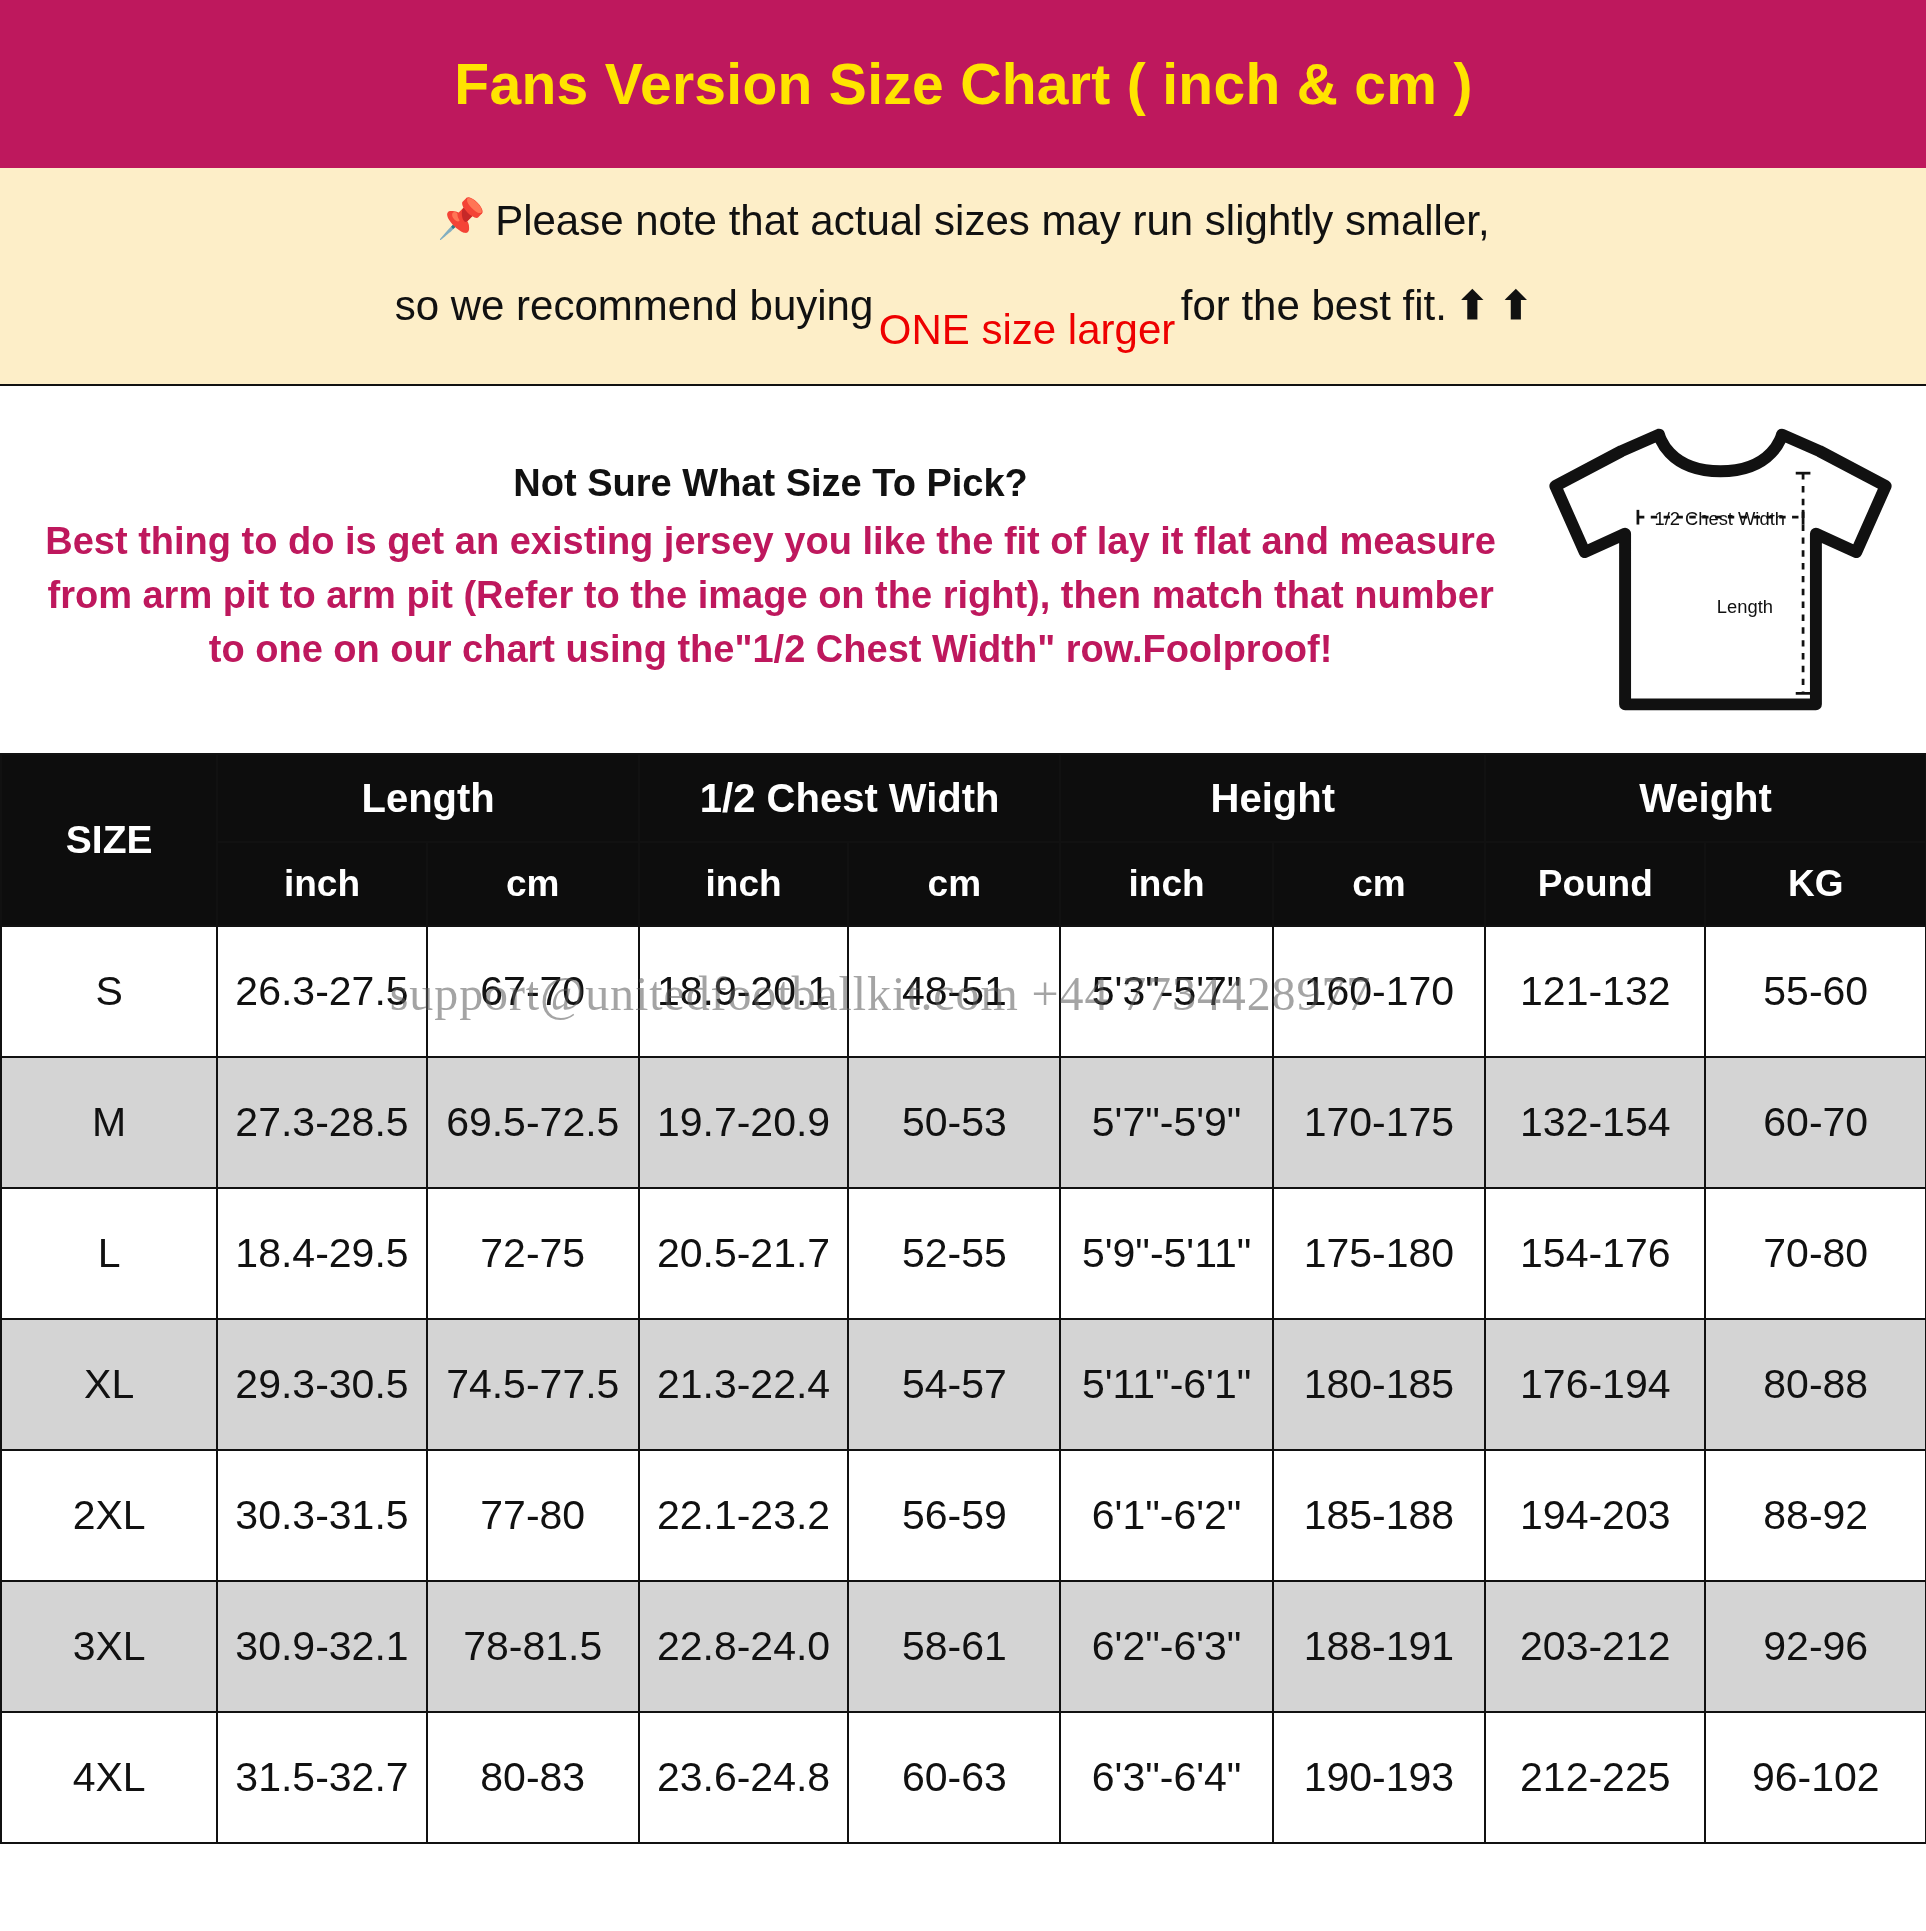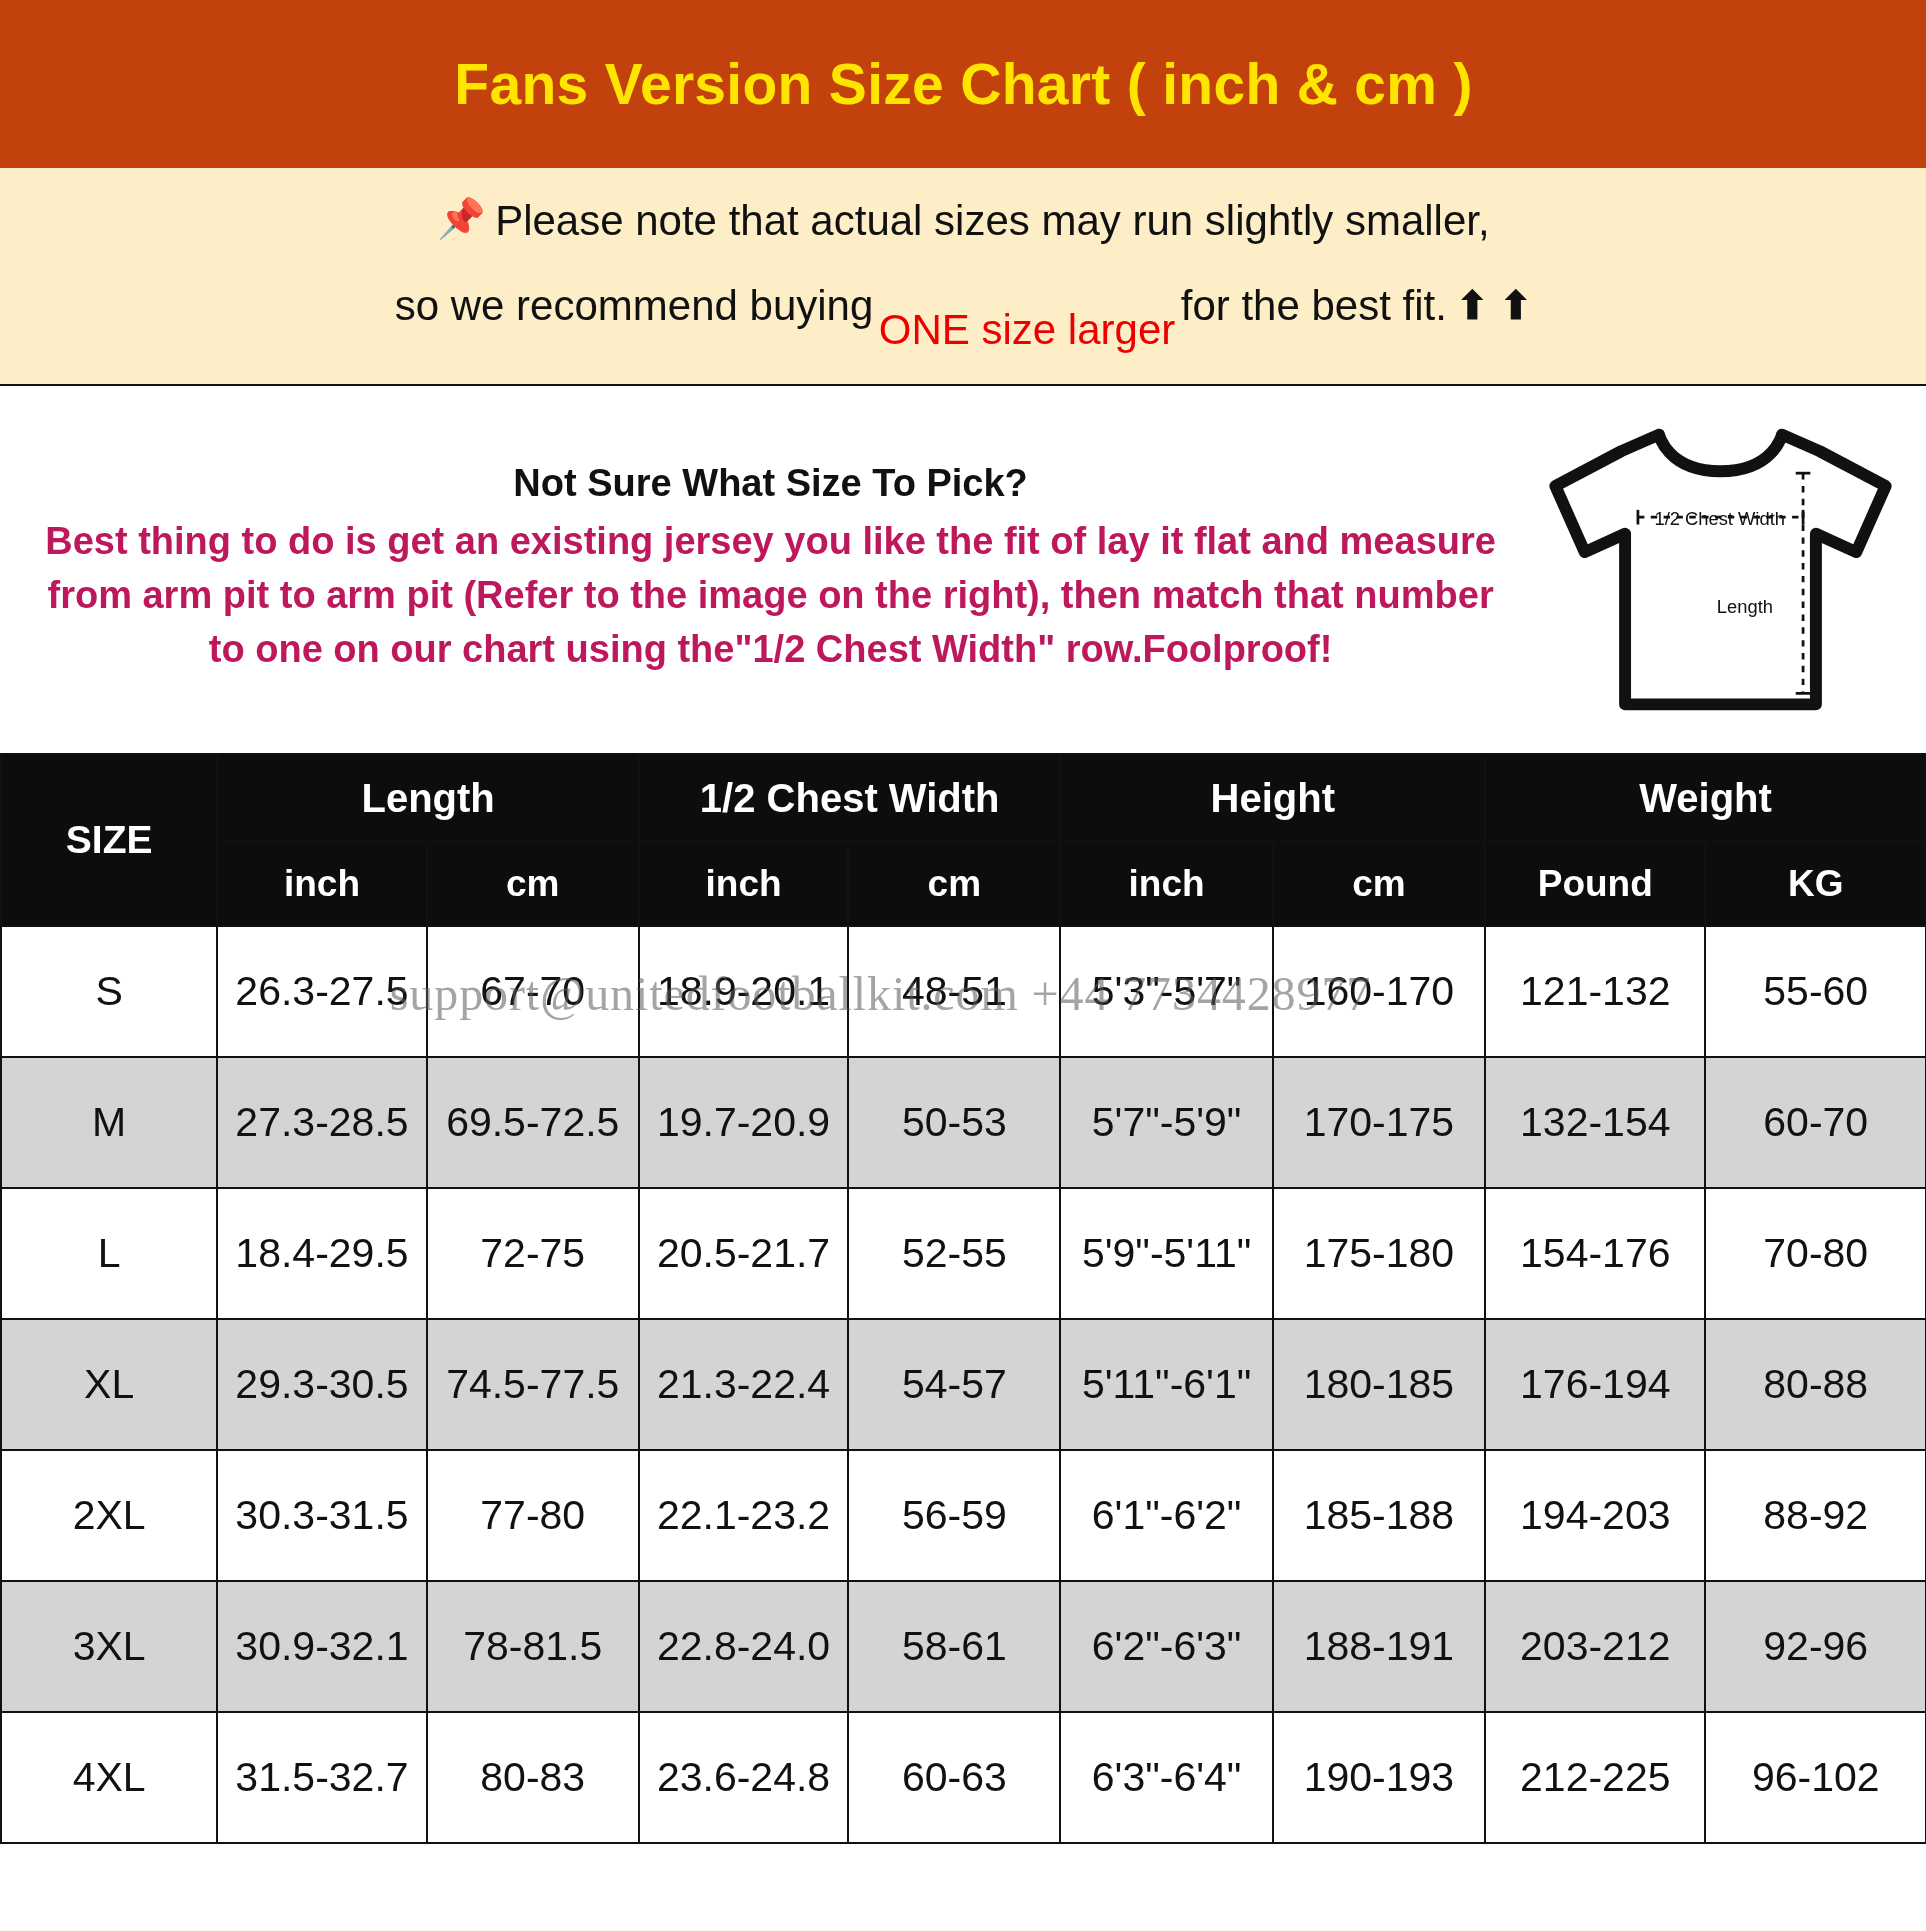--- a/index.html
+++ b/index.html
@@ -11,21 +11,21 @@
   #page {
     width: 1927px;
     height: 1931px;
     position: relative;
     background: #ffffff;
     overflow: hidden;
   }
 
   
   .title-bar {
-    background: #c2410c;
+    background: #be185d;
     height: 168px;
     display: flex;
     align-items: center;
     justify-content: center;
   }
   .title-bar .title {
     color: #ffe400;
     font-size: 57px;
     font-weight: bold;
     letter-spacing: 0.3px;

